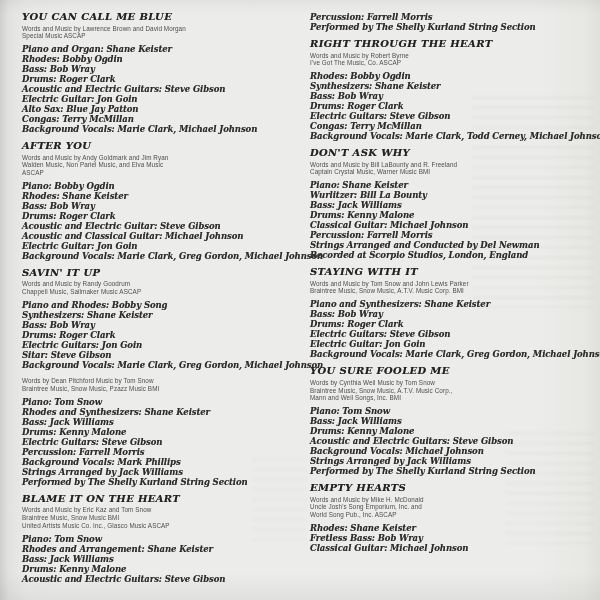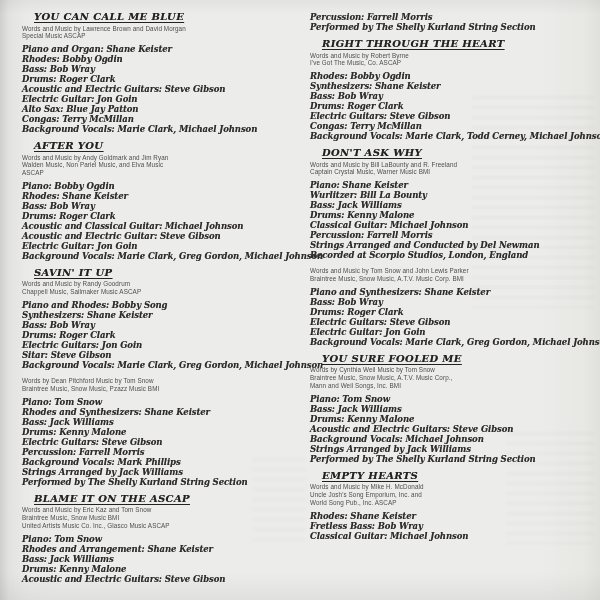--- a/index.html
+++ b/index.html
@@ -25,25 +25,24 @@
     top: 12px;
     width: 288px;
   }
   .col-left  { left: 22px; }
   .col-right { left: 310px; }
 
   .song { margin-top: 7px; }
   .song:first-child { margin-top: 0; }
 
   .title {
-    margin: 0 0 2px 12px;
+    margin: 0 0 2px 0;
     font: italic bold 10px/10.5px "DejaVu Serif", serif;
     letter-spacing: 0.35px;
     color: #232220;
-    text-decoration: underline;
     text-decoration-thickness: 1px;
     text-underline-offset: 2px;
     text-shadow: 0 0 0.4px rgba(35,34,32,0.55);
   }
   .fine { margin: 0 0 4px 0; }
   .fine:empty { margin: 0; }
   .fine-line {
     font: 6.3px/7.8px "Liberation Sans", sans-serif;
     letter-spacing: 0.1px;
     color: #4e4d4b;
@@ -96,22 +95,22 @@
         <h2 class="title">AFTER YOU</h2>
         <div class="fine">
           <div class="fine-line">Words and Music by Andy Goldmark and Jim Ryan</div>
           <div class="fine-line">Walden Music, Non Pariel Music, and Elva Music</div>
           <div class="fine-line">ASCAP</div>
         </div>
         <div class="credit">Piano: Bobby Ogdin</div>
         <div class="credit">Rhodes: Shane Keister</div>
         <div class="credit">Bass: Bob Wray</div>
         <div class="credit">Drums: Roger Clark</div>
+        <div class="credit">Acoustic and Electric Guitar: Steve Gibson</div>
         <div class="credit">Acoustic and Classical Guitar: Michael Johnson</div>
-        <div class="credit">Acoustic and Electric Guitar: Steve Gibson</div>
         <div class="credit">Electric Guitar: Jon Goin</div>
         <div class="credit">Background Vocals: Marie Clark, Greg Gordon, Michael Johnson</div>
       </section>
       <section class="song">
         <h2 class="title">SAVIN' IT UP</h2>
         <div class="fine">
           <div class="fine-line">Words and Music by Randy Goodrum</div>
           <div class="fine-line">Chappell Music, Sailmaker Music ASCAP</div>
         </div>
         <div class="credit">Piano and Rhodes: Bobby Song</div>
@@ -131,21 +130,21 @@
         <div class="credit">Rhodes and Synthesizers: Shane Keister</div>
         <div class="credit">Bass: Jack Williams</div>
         <div class="credit">Drums: Kenny Malone</div>
         <div class="credit">Electric Guitars: Steve Gibson</div>
         <div class="credit">Percussion: Farrell Morris</div>
         <div class="credit">Background Vocals: Mark Phillips</div>
         <div class="credit">Strings Arranged by Jack Williams</div>
         <div class="credit">Performed by The Shelly Kurland String Section</div>
       </section>
       <section class="song">
-        <h2 class="title">BLAME IT ON THE ASCAP</h2>
+        <h2 class="title">BLAME IT ON THE HEART</h2>
         <div class="fine">
           <div class="fine-line">Words and Music by Eric Kaz and Tom Snow</div>
           <div class="fine-line">Braintree Music, Snow Music BMI</div>
           <div class="fine-line">United Artists Music Co. Inc., Glasco Music ASCAP</div>
         </div>
         <div class="credit">Piano: Tom Snow</div>
         <div class="credit">Rhodes and Arrangement: Shane Keister</div>
         <div class="credit">Bass: Jack Williams</div>
         <div class="credit">Drums: Kenny Malone</div>
         <div class="credit">Acoustic and Electric Guitars: Steve Gibson</div>
@@ -177,20 +176,21 @@
         <div class="credit">Piano: Shane Keister</div>
         <div class="credit">Wurlitzer: Bill La Bounty</div>
         <div class="credit">Bass: Jack Williams</div>
         <div class="credit">Drums: Kenny Malone</div>
         <div class="credit">Classical Guitar: Michael Johnson</div>
         <div class="credit">Percussion: Farrell Morris</div>
         <div class="credit">Strings Arranged and Conducted by Del Newman</div>
         <div class="credit">Recorded at Scorpio Studios, London, England</div>
       </section>
       <section class="song">
+        <h2 class="title">STAYING WITH IT</h2>
         <div class="fine">
           <div class="fine-line">Words and Music by Tom Snow and John Lewis Parker</div>
           <div class="fine-line">Braintree Music, Snow Music, A.T.V. Music Corp. BMI</div>
         </div>
         <div class="credit">Piano and Synthesizers: Shane Keister</div>
         <div class="credit">Bass: Bob Wray</div>
         <div class="credit">Drums: Roger Clark</div>
         <div class="credit">Electric Guitars: Steve Gibson</div>
         <div class="credit">Electric Guitar: Jon Goin</div>
         <div class="credit">Background Vocals: Marie Clark, Greg Gordon, Michael Johnson</div>

